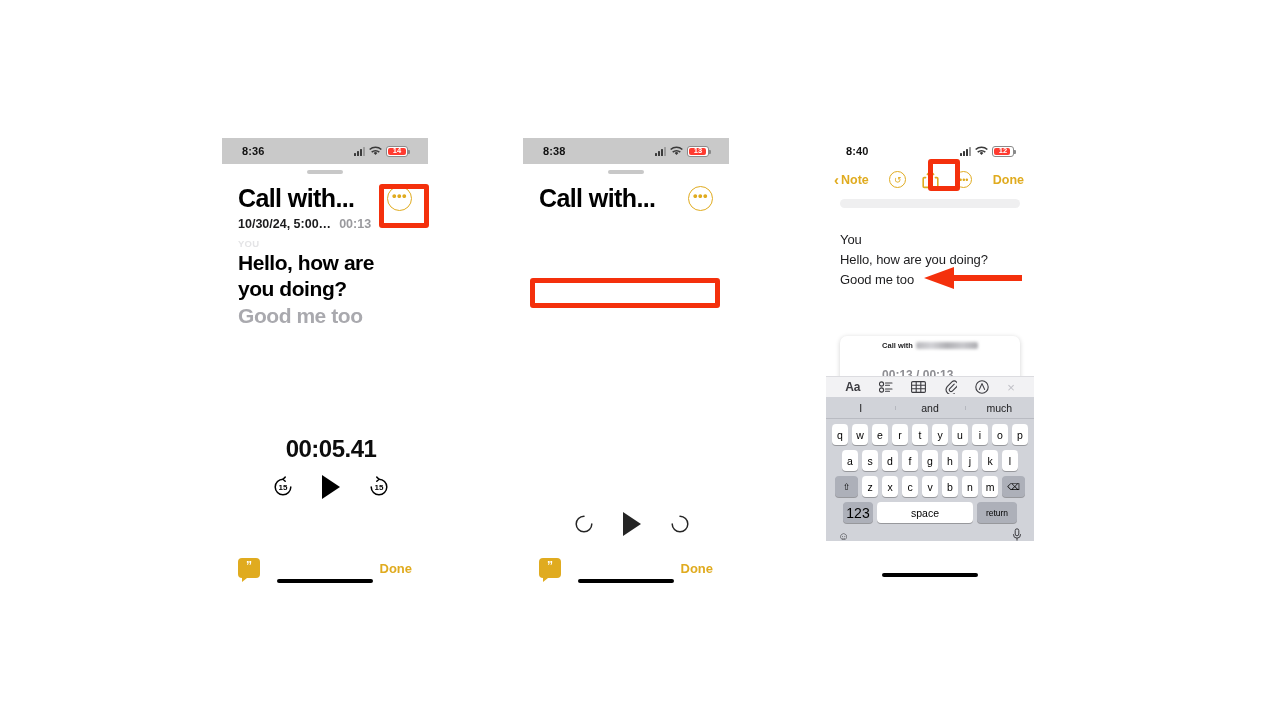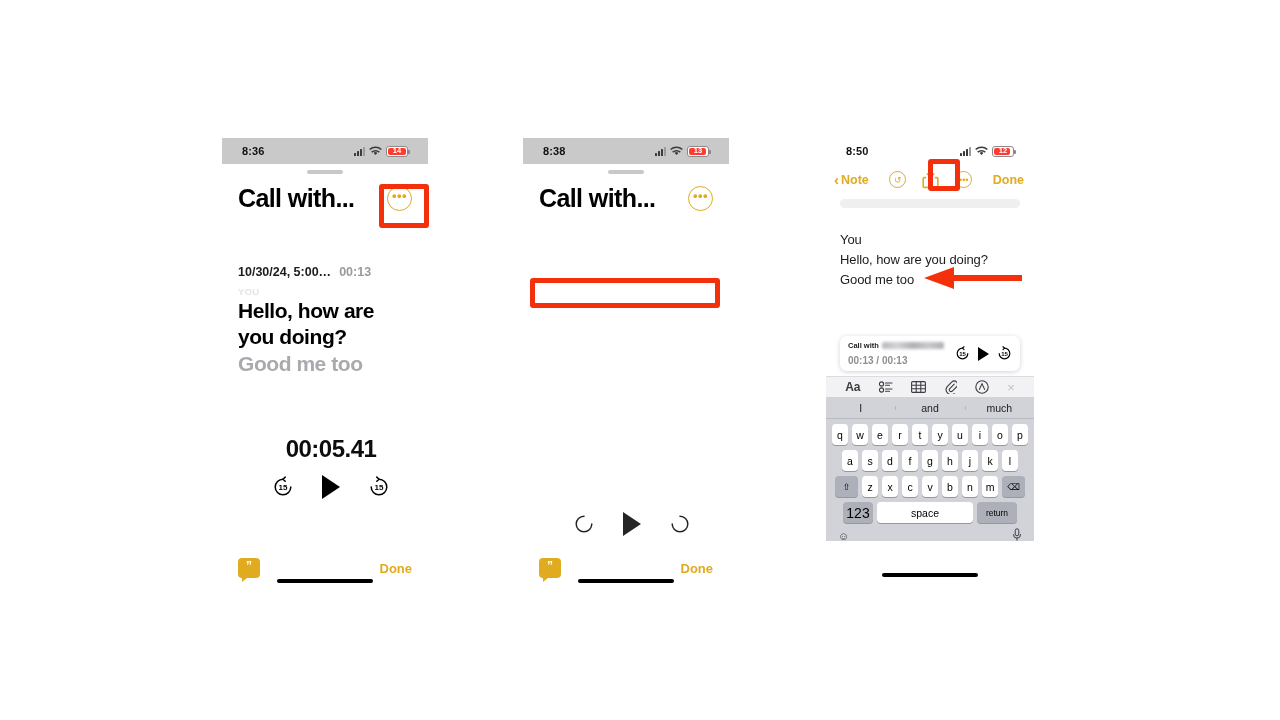--- a/index.html
+++ b/index.html
@@ -75,21 +75,21 @@
     display: flex; align-items: center; justify-content: center;
     font-size: 13px; line-height: 1; letter-spacing: .5px; font-weight: 700;
     flex: 0 0 auto;
   }
   .more-btn span { transform: translateY(-3.5px); }
 
   .meta-row {
     display: flex; gap: 8px; align-items: baseline;
     padding: 4px 16px 0 16px; font-size: 12.5px;
   }
-  .meta-date { color: #1c1c1e; font-weight: 600; margin-top: 48px; }
+  .meta-date { color: #1c1c1e; font-weight: 600; }
   .meta-dur { color: #9a9a9e; font-weight: 600; }
 
   .speaker {
     padding: 7px 16px 0; font-size: 9.5px; color: #e4e4e6;
     font-weight: 600; letter-spacing: .2px;
   }
   .transcript { padding: 1px 16px 0; }
   .t-line {
     font-size: 21px; font-weight: 700; letter-spacing: -.45px; line-height: 1.25;
   }
@@ -170,30 +170,30 @@
     height: 9px; background: #efeff0; border-radius: 5px;
     margin: 7px 14px 0;
   }
   .note-body { padding: 22px 14px 0; }
   .note-line { font-size: 13px; color: #1c1c1e; line-height: 1.55; letter-spacing: -.1px; }
 
   .audio-chip {
     position: absolute; left: 14px; right: 14px;
     background: #fff; border-radius: 7px;
     box-shadow: 0 1px 5px rgba(0,0,0,.18);
-    display: flex; align-items: center; padding: 5px 8px; gap: 6px;
+    display: flex; align-items: center; padding: 5px 8px; gap: 6px; flex-direction: column;
   }
   .chip-texts { flex: 1; min-width: 0; }
   .chip-t1 { font-size: 7.5px; font-weight: 700; color: #1c1c1e; display: flex; gap: 3px; align-items: center; }
   .chip-blur {
     display: inline-block; height: 7px; width: 62px; border-radius: 2px;
     background: linear-gradient(90deg,#b9b9bd,#d2d2d6,#b0b0b4,#c8c8cc,#aeaeb2);
     filter: blur(1.4px);
   }
-  .chip-t2 { font-size: 10px; color: #8e8e93; font-weight: 600; margin-top: 5px; }
+  .chip-t2 { font-size: 12px; color: #8e8e93; font-weight: 600; margin-top: 18px; }
   .chip-ctrls { display: flex; align-items: center; gap: 8px; }
   .chip-skip { width: 15px; height: 15px; position: relative; }
   .chip-skip .n {
     position: absolute; inset: 0; display: flex; align-items: center;
     justify-content: center; font-size: 6px; font-weight: 700; color: #000;
   }
   .chip-play {
     width: 0; height: 0; border-left: 11px solid #000;
     border-top: 7px solid transparent; border-bottom: 7px solid transparent;
   }
@@ -387,21 +387,21 @@
       </div>
 
       <div class="homebar"></div>
 
     </div>
   </div>
 
   <div class="phone" style="left:826px; top:138px; width:208px; height:446px;">
 
     <div class="statusbar light">
-      <div class="sb-time">8:50</div>
+      <div class="sb-time">8:40</div>
       <div class="sb-right">
         <div class="sig">
             <i></i>
             <i></i>
             <i></i>
             <i></i>
           </div>
         <div class="wifi">
           <svg width="13" height="10" viewBox="0 0 13 10">
               <path d="M6.5 9 L4.6 6.9a2.8 2.8 0 0 1 3.8 0Z" fill="#3a3a3a"></path>

